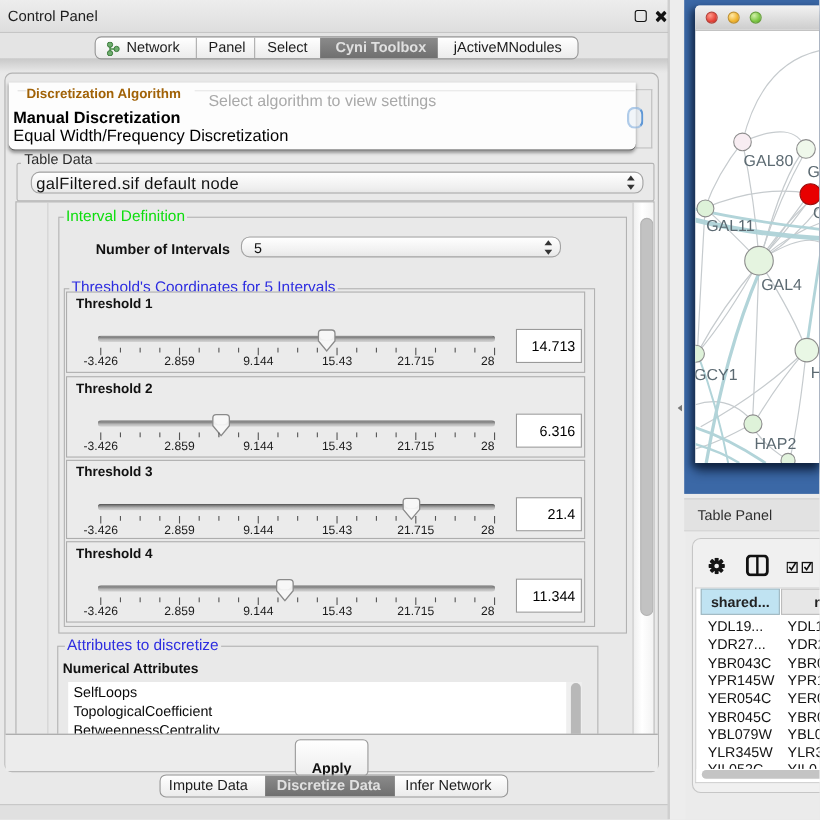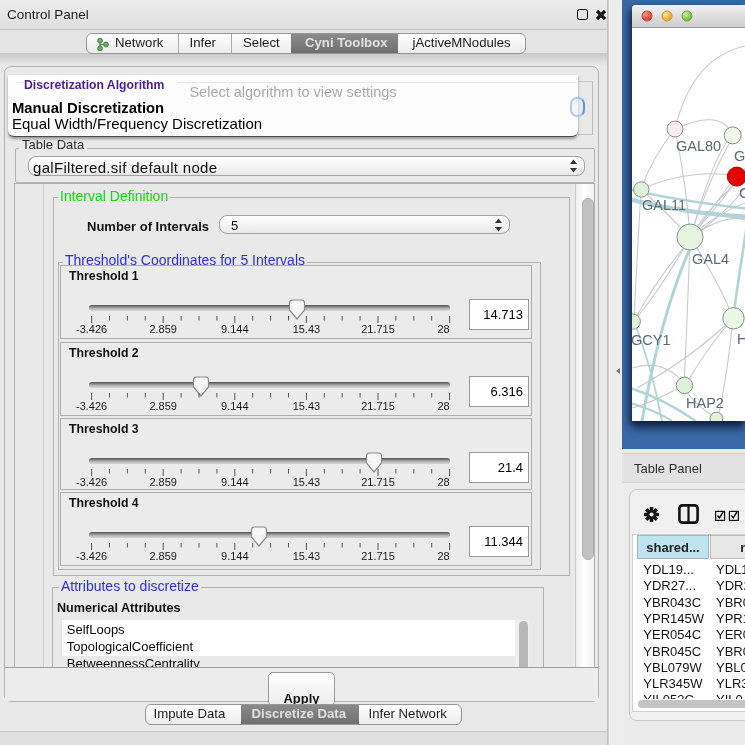--- a/index.html
+++ b/index.html
@@ -20,21 +20,21 @@
 .seg .sep{position:absolute;top:0;bottom:0;width:1px;background:#ababab;}
 .seg .dark{position:absolute;top:0;bottom:0;background:linear-gradient(#8b8b8b,#6f6f6f);}
 .seg .lbl{position:absolute;font-size:13.2px;color:#1c1c1c;white-space:nowrap;}
 .seg .lbl.on{color:#e0e0e0;font-weight:bold;}
 #topseg{left:86px;top:33px;width:438px;height:19px;}
 #botseg{left:145px;top:704px;width:315px;height:19px;}
 
 #panel{position:absolute;left:4px;top:66px;width:593px;height:634px;
   border:1px solid #b2b2b2;border-radius:7px;background:#e9e9e9;}
 
-#ghostTitle{position:absolute;left:19px;top:10.5px;font-size:12.2px;font-weight:bold;color:#4c1d95;white-space:nowrap;z-index:3;}
+#ghostTitle{position:absolute;left:19px;top:10.5px;font-size:12.2px;font-weight:bold;color:#a16207;white-space:nowrap;z-index:3;}
 #ghostLine1{position:absolute;left:11px;top:15px;width:8px;height:1px;background:#e2e2e2;z-index:3;}
 #ghostLine2{position:absolute;left:172px;top:15px;width:400px;height:1px;background:#e7e7e7;z-index:3;}
 #ghostCombo{position:absolute;left:565px;top:30px;width:11px;height:16px;border:2.5px solid rgba(94,151,214,0.45);border-right-color:#5e97d6;border-radius:7px;background:rgba(230,238,246,0.5);z-index:3;}
 #popup{position:absolute;left:3px;top:8px;width:570px;height:61px;z-index:2;background:#fdfdfd;
   border-radius:0 0 6px 6px;border-bottom:1px solid #4a4a4a;box-shadow:0 2px 3px rgba(0,0,0,.35);}
 #popup .i1{position:absolute;left:0;top:8.5px;width:100%;text-align:center;font-size:14.5px;color:#a9a9a9;}
 #popup .i2{position:absolute;left:4px;top:25px;font-size:14.8px;font-weight:bold;color:#000;}
 #popup .i3{position:absolute;left:4px;top:39.5px;font-size:15px;color:#000;}
 #tdGroup{left:10px;top:81px;width:578px;height:33px;border-top:1px solid #b4b4b4;border-left:1px solid #b4b4b4;border-right:1px solid #b4b4b4;border-bottom:1px solid #b4b4b4;position:absolute;border-radius:2px;}
 .combo{position:absolute;background:linear-gradient(#ffffff,#f0f0f0 70%,#e8e8e8);
@@ -106,21 +106,21 @@
   <div class="sep" style="left:91px;"></div>
   <div class="sep" style="left:144px;"></div>
   <svg style="position:absolute;left:10px;top:3.5px;" width="12" height="13" viewBox="0 0 12 13">
     <line x1="3" y1="3" x2="3" y2="10" stroke="#4b8f4b" stroke-width="1.4"></line>
     <line x1="3" y1="6.5" x2="8.5" y2="6.5" stroke="#4b8f4b" stroke-width="1.4"></line>
     <circle cx="3" cy="2.6" r="2.4" fill="#6fae6f" stroke="#3c7a3c" stroke-width="0.9"></circle>
     <circle cx="3" cy="10.4" r="2.4" fill="#6fae6f" stroke="#3c7a3c" stroke-width="0.9"></circle>
     <circle cx="9" cy="6.5" r="2.4" fill="#6fae6f" stroke="#3c7a3c" stroke-width="0.9"></circle>
   </svg>
   <span class="lbl" style="left:28px;top:1px;">Network</span>
-  <span class="lbl" style="left:102.5px;top:1px;">Infer</span>
+  <span class="lbl" style="left:102.5px;top:1px;">Panel</span>
   <span class="lbl" style="left:156px;top:1px;">Select</span>
   <span class="lbl on" style="left:218px;top:1px;">Cyni Toolbox</span>
   <span class="lbl" style="left:325.5px;top:1px;">jActiveMNodules</span>
 </div>
 
 <div id="panel">
   <div id="ghostLine1"></div>
     <div id="ghostLine2"></div>
   <div id="ghostTitle">Discretization Algorithm</div>
   <div id="ghostCombo"></div>
@@ -332,21 +332,21 @@
           <span style="left:382.5px;">28</span>
         </div>
       <div class="vbox">
           <span>11.344</span>
         </div>
     </div>
 
     <div style="position:absolute;left:37.4px;top:403.4px;width:490px;height:90px;border:1px solid #b2b2b2;"></div>
     <div class="gtitle" style="left:44px;top:394.5px;background:#e9e9e9;padding:0 2px;color:#2d2de0;">Attributes to discretize</div>
     <div style="position:absolute;left:42px;top:417.5px;font-size:12.6px;font-weight:bold;color:#111;">Numerical Attributes</div>
-    <div id="numlist" style="left:46.8px;top:436px;width:453px;height:36px;">
+    <div id="numlist" style="left:46.8px;top:436px;width:453px;height:48px;">
       <div style="padding-top:1.5px;">SelfLoops</div>
       <div>TopologicalCoefficient</div>
       <div>BetweennessCentrality</div>
     </div>
     <div style="position:absolute;left:499.8px;top:436px;width:14px;height:48px;background:#efefef;"></div>
     <div style="position:absolute;left:503.5px;top:437.5px;width:9px;height:47px;background:#b8b8b8;border-radius:5px 5px 0 0;"></div>
   </div>
 
   <div id="applybar">
       <div id="applybtn">Apply</div>

